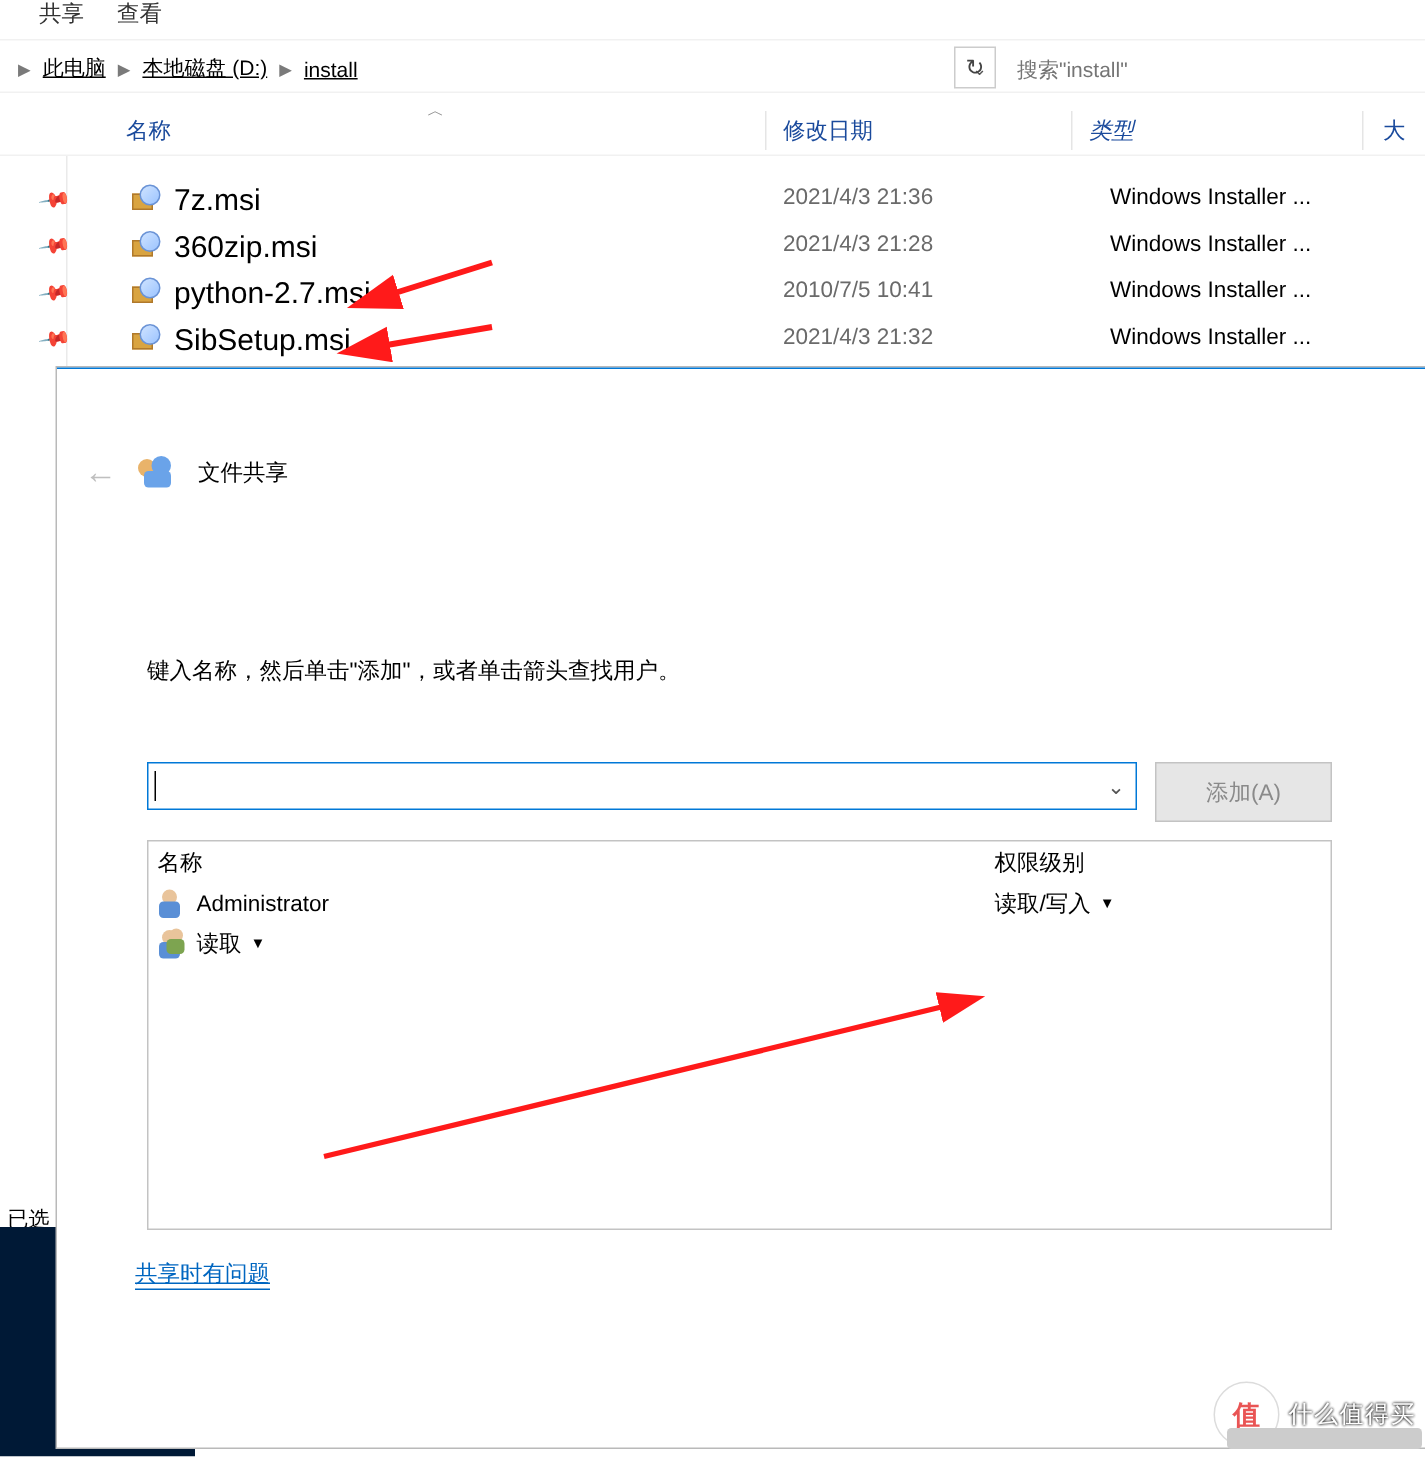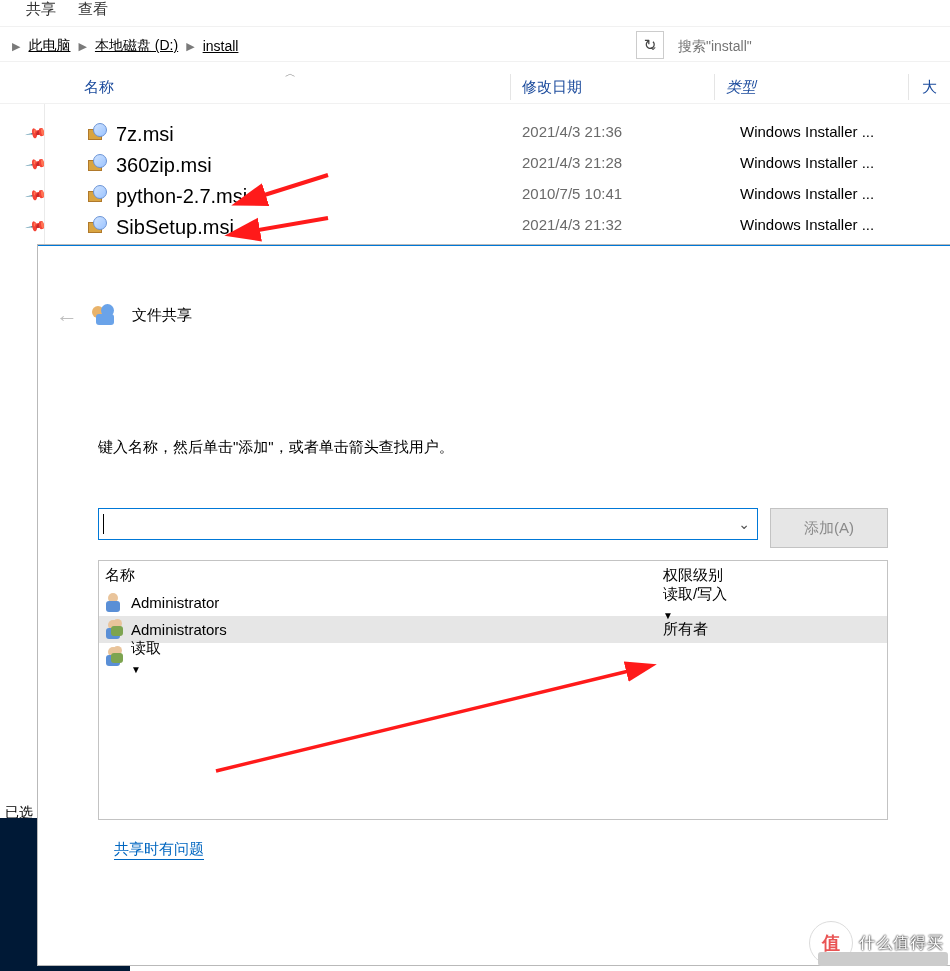--- a/index.html
+++ b/index.html
@@ -85,23 +85,23 @@
     .perm-head .c1 { width:564px; padding-left:6px;}
     .perm-head .c2 { padding-left:0;}
     .perm-row { height:27px; display:flex; align-items:center; font-size:15px;}
     .perm-row.sel { background:#e6e6e6;}
     .perm-row .uicon { width:22px; height:22px; margin-left:4px; margin-right:6px; position:relative;}
     .uicon .h { position:absolute; left:5px; top:1px; width:10px; height:10px; border-radius:50%; background:#e9c49b;}
     .uicon .b { position:absolute; left:3px; top:9px; width:14px; height:11px; border-radius:3px; background:#5a8fd6;}
     .uicon.grp .h2 { position:absolute; left:10px; top:0; width:9px; height:9px; border-radius:50%; background:#e9c49b;}
     .uicon.grp .b2 { position:absolute; left:8px; top:7px; width:12px; height:10px; border-radius:3px; background:#7da450;}
     .perm-row .uname { flex:0 0 532px;}
-    .perm-row .uperm { display:flex; gap:6px;flex-direction:column;}
+    .perm-row .uperm { display:flex; align-items:center; gap:6px;}
     .perm-row .uperm .tri { font-size:10px;}
-    .help-link { position:absolute; left:76px; top:594px; color:#0066c0; font-size:15px; border-bottom:1px solid #0066c0;}
+    .help-link { position:absolute; left:52px; top:594px; color:#0066c0; font-size:15px; border-bottom:1px solid #0066c0;text-decoration:underline;}
     
     .dlg-btns { position:absolute; right:0; bottom:0; height:54px; left:0; background:#f1f1f1; border-top:1px solid #dedede; display:flex; align-items:center; justify-content:flex-end; gap:10px; padding-right:8px;}
     .btn { height:30px; border:1px solid #aeaeae; background:#e6e6e6; font-size:15px; display:flex; align-items:center; justify-content:center; padding:0 12px;}
     .btn-share { border:1px solid #0078d7; background:#e6eefb;}
     .shield { width:15px; height:15px; margin-right:6px; background:conic-gradient(#2c7be5 0 25%, #f5c43d 25% 50%, #2c7be5 50% 75%, #f5c43d 75% 100%); clip-path: polygon(50% 0, 100% 15%, 100% 60%, 50% 100%, 0 60%, 0 15%);}
     
     .watermark { position:absolute; right:6px; bottom:6px; display:flex; align-items:center; gap:6px; opacity:0.85;}
     .watermark .c { width:44px; height:44px; border-radius:50%; background:#fff; border:1px solid #d6d6d6; display:flex; align-items:center; justify-content:center; color:#e63737; font-weight:bold; font-size:18px;}
     .watermark .t { color:#fff; font-size:16px; text-shadow:0 0 2px #000, 0 0 2px #000; letter-spacing:1px;}
     
@@ -231,32 +231,20 @@
           <span class="uicon">
             <span class="h"></span>
             <span class="b"></span>
           </span>
           <span class="uname">Administrator</span>
           <span class="uperm">
             <span class="plabel">读取/写入</span>
             <span class="tri">▼</span>
           </span>
         </div>
-        <div class="perm-row sel">
-          <span class="uicon grp">
-            <span class="h"></span>
-            <span class="b"></span>
-            <span class="h2"></span>
-            <span class="b2"></span>
-          </span>
-          <span class="uname">Administrators</span>
-          <span class="uperm">
-            <span class="plabel">所有者</span>
-          </span>
-        </div>
         <div class="perm-row">
           <span class="uicon grp">
             <span class="h"></span>
             <span class="b"></span>
             <span class="h2"></span>
             <span class="b2"></span>
           </span>
           <span class="uperm">
             <span class="plabel">读取</span>
             <span class="tri">▼</span>

